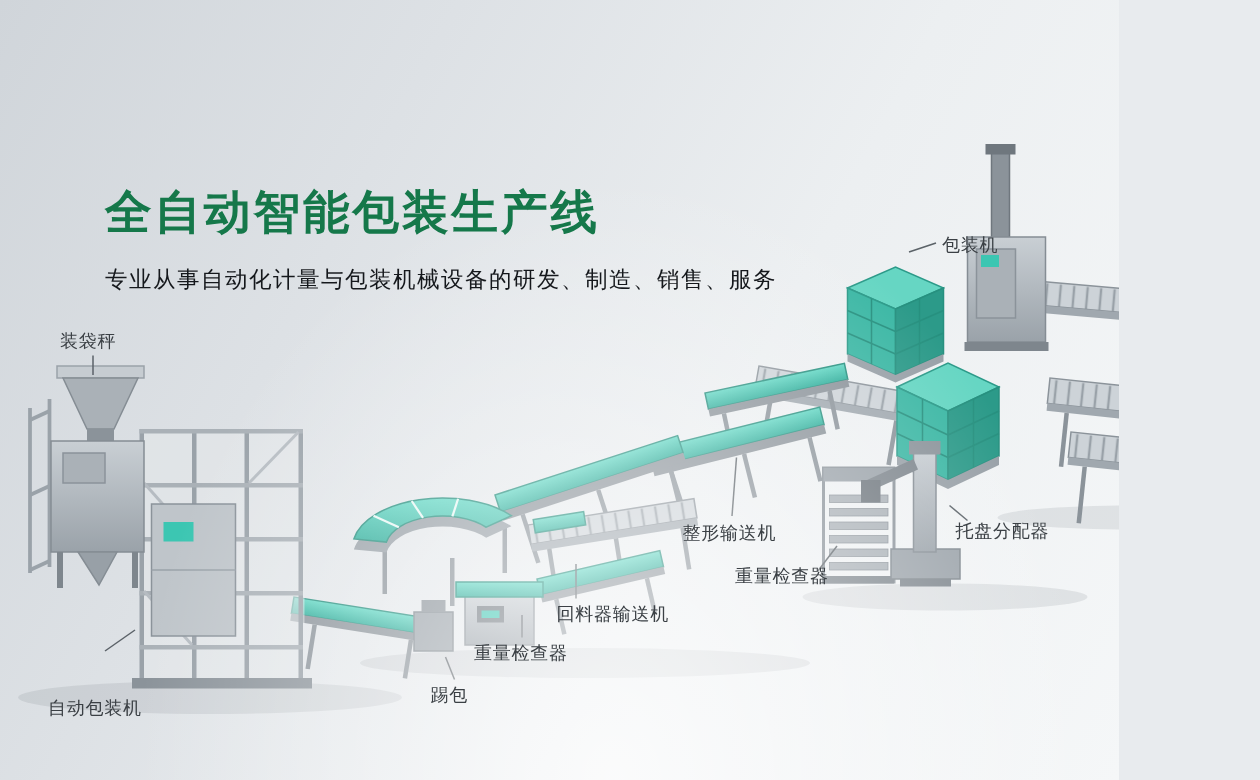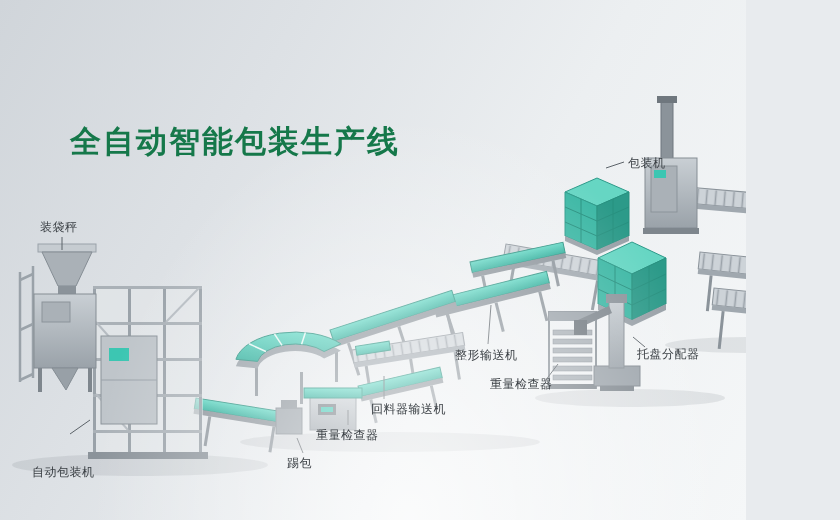--- a/index.html
+++ b/index.html
@@ -263,20 +263,21 @@
       <line x1="545" y1="381" x2="558" y2="364"></line>
       <line x1="645" y1="347" x2="633" y2="337"></line>
       <line x1="348" y1="425" x2="348" y2="410"></line>
       <line x1="303" y1="453" x2="297" y2="438"></line>
       <line x1="70" y1="434" x2="90" y2="420"></line>
     </g>
   </svg>
 
   <div class="hero">
     <h1>全自动智能包装生产线</h1>
+    <p>专业从事自动化计量与包装机械设备的研发、制造、销售、服务</p>
   </div>
 
   <div class="callout" style="left:40px;top:219px;">装袋秤</div>
   <div class="callout" style="left:628px;top:155px;">包装机</div>
   <div class="callout" style="left:455px;top:347px;">整形输送机</div>
   <div class="callout" style="left:344px;top:401px;margin-left:27px;">回料器输送机</div>
   <div class="callout" style="left:490px;top:376px;">重量检查器</div>
   <div class="callout" style="left:637px;top:346px;">托盘分配器</div>
   <div class="callout" style="left:32px;top:436px;margin-top:28px;">自动包装机</div>
   <div class="callout" style="left:316px;top:427px;">重量检查器</div>

